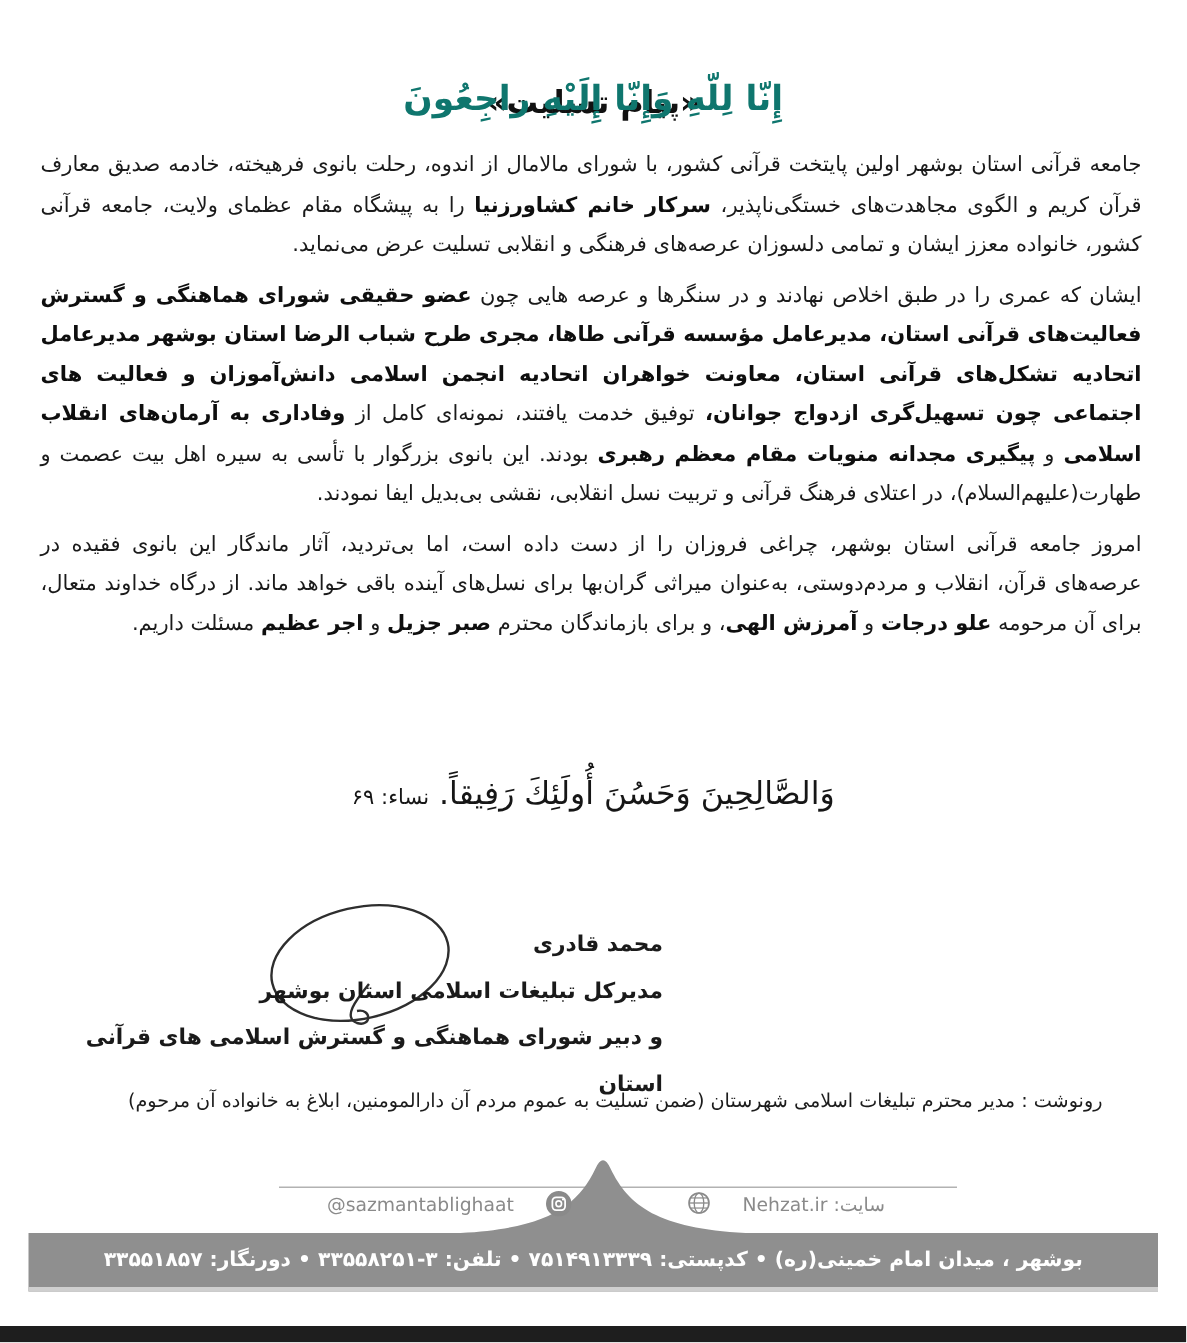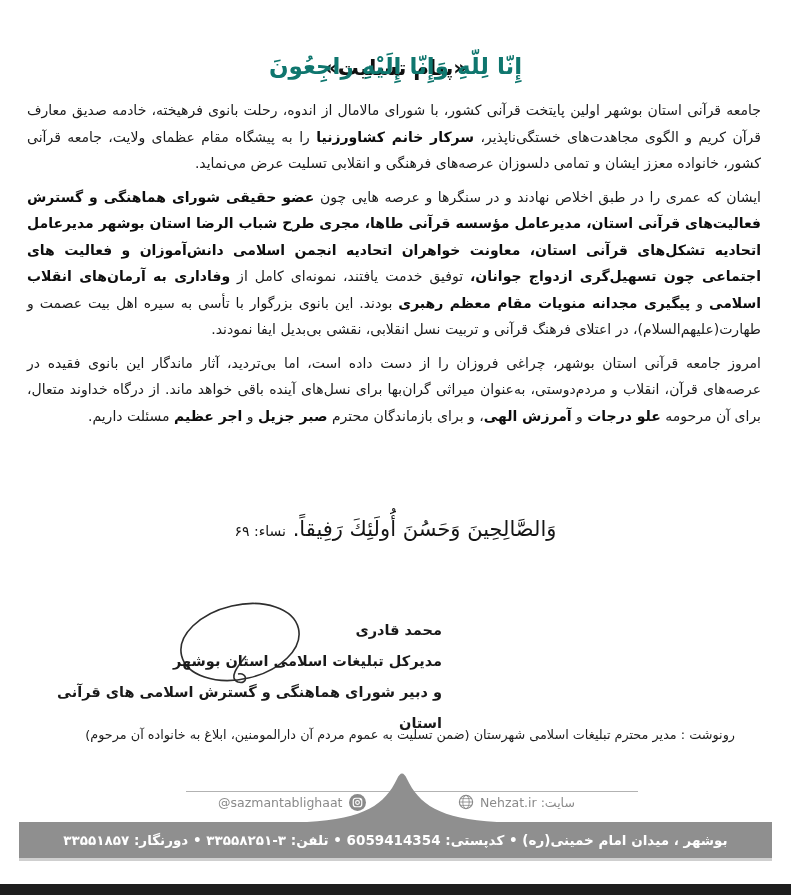--- a/index.html
+++ b/index.html
@@ -33,21 +33,21 @@
     position:absolute; top:615px; left:50px; width:392px;
     text-align:right; font-weight:bold; font-size:14.5px; line-height:31px;
   }
   .sig-ellipse-svg { position:absolute; left:176px; top:598px; width:132px; height:94px; }
   .footnote {
     position:absolute; top:727px; right:56px; left:30px;
     text-align:right; font-size:12.8px; color:#1c1c1c;
   }
   .footer-line { position:absolute; top:791px; left:186px; width:452px; height:1px; background:#b2b2b2; }
   .peak-svg { position:absolute; left:307px; top:771px; width:190px; height:51px; }
-  .social { position:absolute; top:794px; display:flex; align-items:center; gap:6px;
+  .social { position:absolute; top:794px; display:flex; align-items:center; gap:21px;
             direction:ltr; color:#8a8a8a; font-size:12.5px; }
   .social-left { left:218px; }
   .social-right { left:458px; }
   .site-label { direction:rtl; unicode-bidi:embed; }
   .address-bar {
     position:absolute; top:822px; left:19px; width:753px; height:36px;
     background:#8f8f8f; border-bottom:3px solid #cfcfcf;
     color:#ffffff; font-size:13.5px; font-weight:bold;
     text-align:center; line-height:36px;
   }
@@ -111,17 +111,17 @@
       <line x1="1.7" y1="10" x2="18.3" y2="10" stroke="#8a8a8a" stroke-width="1.1"></line>
       <line x1="3" y1="5.8" x2="17" y2="5.8" stroke="#8a8a8a" stroke-width="1"></line>
       <line x1="3" y1="14.2" x2="17" y2="14.2" stroke="#8a8a8a" stroke-width="1"></line>
     </svg>
     <span class="site-label">
       <span>سایت:</span>
       <span>Nehzat.ir</span>
     </span>
   </div>
 
-  <div class="address-bar">بوشهر ، میدان امام خمینی(ره) • کدپستی: 6059414354 • تلفن: ۳-۳۳۵۵۸۲۵۱ • دورنگار: ۳۳۵۵۱۸۵۷</div>
+  <div class="address-bar">بوشهر ، میدان امام خمینی(ره) • کدپستی: ۷۵۱۴۹۱۳۳۳۹ • تلفن: ۳-۳۳۵۵۸۲۵۱ • دورنگار: ۳۳۵۵۱۸۵۷</div>
 
   <div class="black-bar"></div>
 
 </div>
 
 </body></html>

